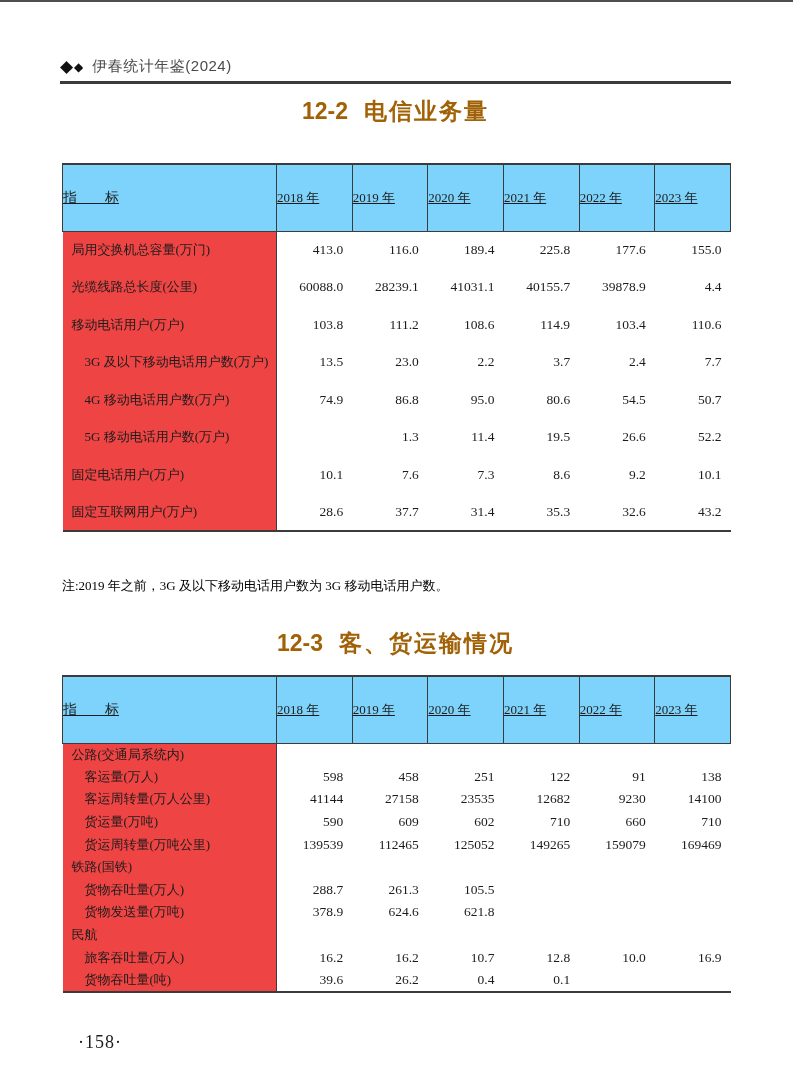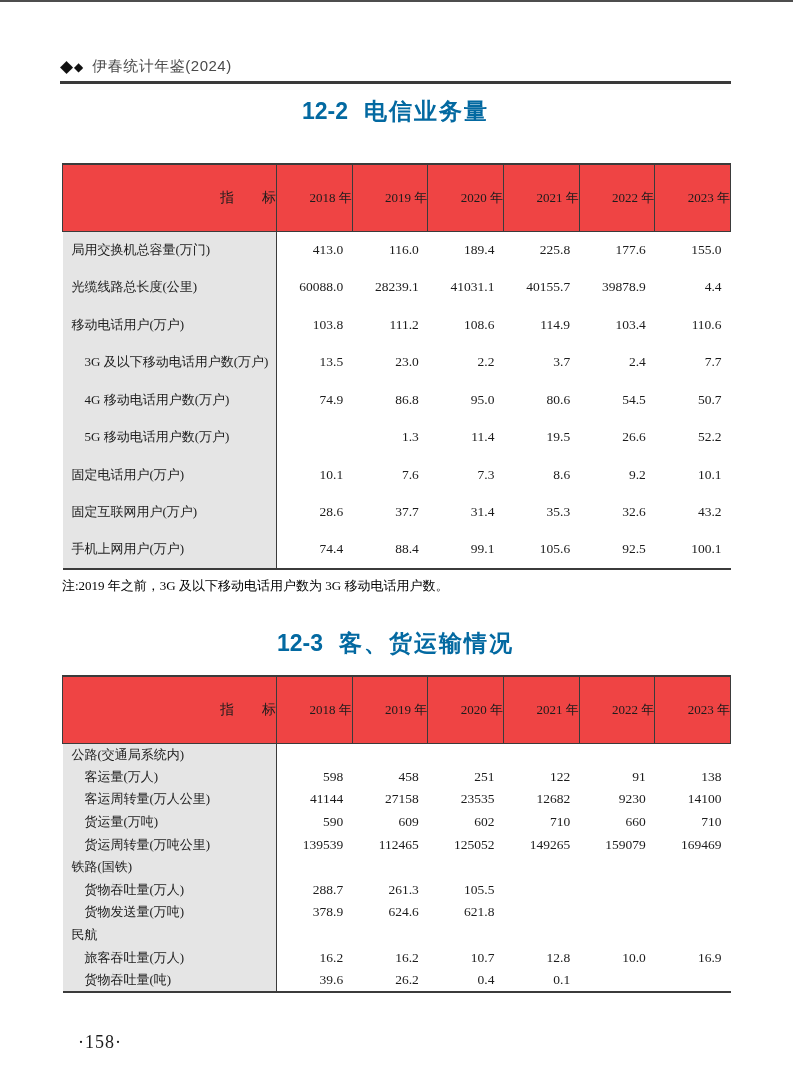--- a/index.html
+++ b/index.html
@@ -29,50 +29,51 @@
   .diamond { color: #111; line-height: 1; }
   .diamond.big { font-size: 17px; }
   .diamond.small { font-size: 12px; margin-left: 1px; }
   .brand { font-size: 15px; color: #4a4a4a; margin-left: 9px; letter-spacing: 0.5px; }
 
   
   .tbl-title {
     position: absolute; left: 60px; width: 671px;
     text-align: center;
     font-family: "Liberation Sans", "DejaVu Sans", sans-serif;
-    font-weight: bold; font-size: 23px; color: #0369a1;
+    font-weight: bold; font-size: 23px; color: #a16207;
   }
   #title1 { top: 96px; }
   #title2 { top: 628px; }
   .title-text { margin-left: 16px; letter-spacing: 2px; }
 
   
   .tbl {
     position: absolute; left: 62px; width: 669px;
     border-collapse: collapse; table-layout: fixed;
   }
   #table1 { top: 163px; }
   #table2 { top: 675px; }
   .tbl th:first-child { width: 214px; }
   .tbl thead th {
-    background: #ef4444;
+    background: #7dd3fc;
     border: 1px solid #3b3b3b;
     border-top-width: 2px;
     font-weight: normal;
     font-size: 13px;
     height: 67px;
-    text-align: right;
+    text-align: left;
     vertical-align: middle;
+    text-decoration: underline;
   }
   .tbl thead th:first-child { font-size: 14px; }
   .tbl tbody td { vertical-align: middle; }
   #table1 tbody td { height: 37.5px; }
   #table2 tbody td { height: 22.6px; }
   .label-cell {
-    background: #e5e5e5;
+    background: #ef4444;
     border-right: 1px solid #3b3b3b;
     font-size: 13px;
     padding-left: 9px;
     text-align: left;
   }
   .label-cell.indent { padding-left: 22px; }
   .value-cell {
     text-align: right;
     padding-right: 9px;
     font-size: 13.5px;
@@ -188,29 +189,20 @@
         </tr>
         <tr>
           <td class="label-cell">固定互联网用户(万户)</td>
           <td class="value-cell">28.6</td>
           <td class="value-cell">37.7</td>
           <td class="value-cell">31.4</td>
           <td class="value-cell">35.3</td>
           <td class="value-cell">32.6</td>
           <td class="value-cell">43.2</td>
         </tr>
-        <tr>
-          <td class="label-cell">手机上网用户(万户)</td>
-          <td class="value-cell">74.4</td>
-          <td class="value-cell">88.4</td>
-          <td class="value-cell">99.1</td>
-          <td class="value-cell">105.6</td>
-          <td class="value-cell">92.5</td>
-          <td class="value-cell">100.1</td>
-        </tr>
       </tbody>
     </table>
 
   <p class="note" id="note1">注:2019 年之前，3G 及以下移动电话用户数为 3G 移动电话用户数。</p>
 
   <h1 class="tbl-title" id="title2">
     <span>12-3</span><span class="title-text">客、货运输情况</span>
   </h1>
 
   <table class="tbl" id="table2">

